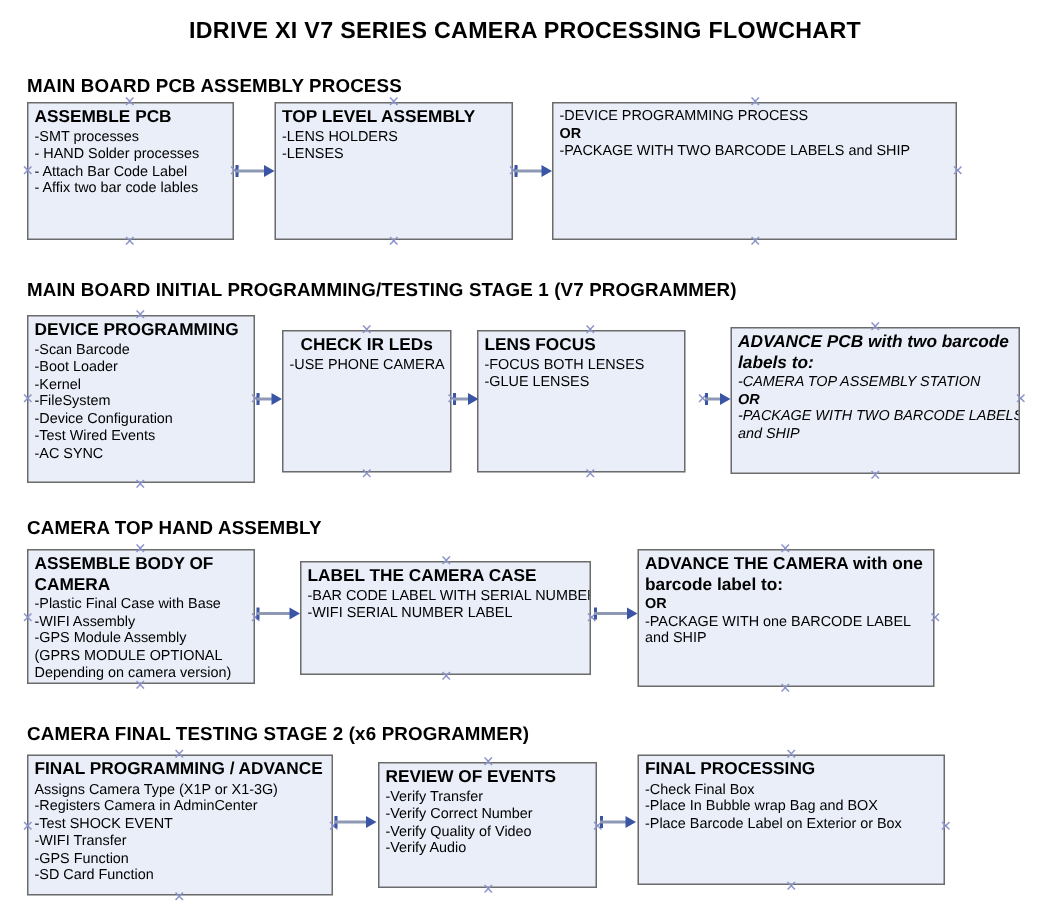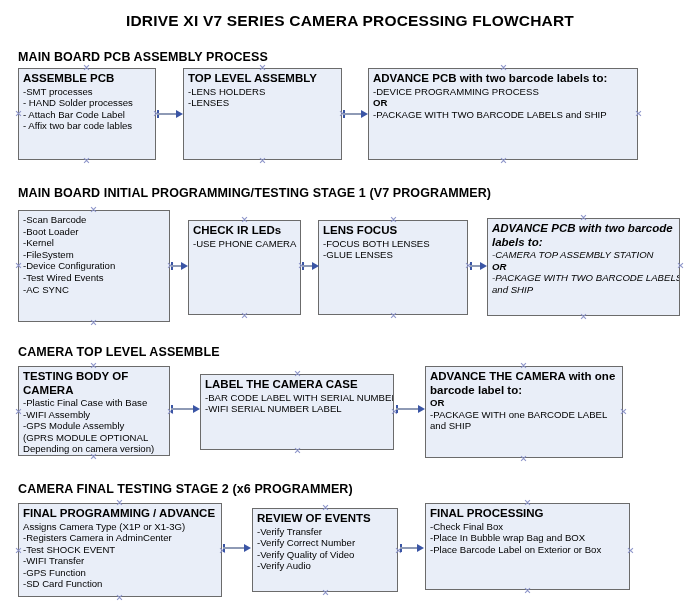--- a/index.html
+++ b/index.html
@@ -110,62 +110,62 @@
   <div class="box" style="left:183px;top:68px;width:159px;height:92px;">
     <span class="b-title">TOP LEVEL ASSEMBLY</span>
     <span class="b-line">-LENS HOLDERS</span>
     <span class="b-line">-LENSES</span>
   </div>
   <div class="handle" style="left:259px;top:64px;"></div>
   <div class="handle" style="left:259px;top:157px;"></div>
   <div class="handle" style="left:339px;top:110px;"></div>
 
   <div class="box" style="left:368px;top:68px;width:270px;height:92px;">
-    <span class="b-title">ADVANCE PCB with two barcode labels to:</span>
     <span class="b-line">-DEVICE PROGRAMMING PROCESS</span>
     <span class="b-line bold">OR</span>
     <span class="b-line">-PACKAGE WITH TWO BARCODE LABELS and SHIP</span>
   </div>
   <div class="handle" style="left:500px;top:64px;"></div>
   <div class="handle" style="left:500px;top:157px;"></div>
   <div class="handle" style="left:635px;top:110px;"></div>
 
   <div class="arrowtail" style="left:157px;top:110px;"></div>
   <div class="arrow" style="left:157px;top:113px;width:21px;"></div>
   <div class="arrowhead" style="left:176px;top:110px;"></div>
 
   <div class="arrowtail" style="left:343px;top:110px;"></div>
   <div class="arrow" style="left:343px;top:113px;width:20px;"></div>
   <div class="arrowhead" style="left:361px;top:110px;"></div>
 
   <div class="section-title" style="left:18px;top:186px;text-align:right;">MAIN BOARD INITIAL PROGRAMMING/TESTING STAGE 1 (V7 PROGRAMMER)</div>
 
   <div class="box" style="left:18px;top:210px;width:152px;height:112px;">
+    <span class="b-title">DEVICE PROGRAMMING</span>
     <span class="b-line">-Scan Barcode</span>
     <span class="b-line">-Boot Loader</span>
     <span class="b-line">-Kernel</span>
     <span class="b-line">-FileSystem</span>
     <span class="b-line">-Device Configuration</span>
     <span class="b-line">-Test Wired Events</span>
     <span class="b-line">-AC SYNC</span>
   </div>
   <div class="handle" style="left:90px;top:206px;"></div>
   <div class="handle" style="left:90px;top:319px;"></div>
   <div class="handle" style="left:15px;top:262px;"></div>
   <div class="handle" style="left:167px;top:262px;"></div>
 
-  <div class="box" style="left:188px;top:220px;width:113px;height:95px;">
+  <div class="box" style="left:188px;top:220px;width:113px;height:95px;text-align:center;">
     <span class="b-title">CHECK IR LEDs</span>
     <span class="b-line">-USE PHONE CAMERA</span>
   </div>
   <div class="handle" style="left:241px;top:216px;"></div>
   <div class="handle" style="left:241px;top:312px;"></div>
   <div class="handle" style="left:298px;top:262px;"></div>
 
-  <div class="box" style="left:318px;top:220px;width:150px;height:95px;">
+  <div class="box" style="left:318px;top:220px;width:139px;height:95px;">
     <span class="b-title">LENS FOCUS</span>
     <span class="b-line">-FOCUS BOTH LENSES</span>
     <span class="b-line">-GLUE LENSES</span>
   </div>
   <div class="handle" style="left:390px;top:216px;"></div>
   <div class="handle" style="left:390px;top:312px;"></div>
   <div class="handle" style="left:465px;top:262px;"></div>
 
   <div class="box" style="left:487px;top:218px;width:193px;height:98px;font-style:italic;">
     <span class="b-title">ADVANCE PCB with two barcode</span>
@@ -184,24 +184,24 @@
   <div class="arrowhead" style="left:181px;top:262px;"></div>
 
   <div class="arrowtail" style="left:302px;top:262px;"></div>
   <div class="arrow" style="left:302px;top:265px;width:12px;"></div>
   <div class="arrowhead" style="left:312px;top:262px;"></div>
 
   <div class="arrowtail" style="left:470px;top:262px;"></div>
   <div class="arrow" style="left:470px;top:265px;width:13px;"></div>
   <div class="arrowhead" style="left:480px;top:262px;"></div>
 
-  <div class="section-title" style="left:18px;top:345px;">CAMERA TOP LEVEL ASSEMBLE</div>
+  <div class="section-title" style="left:18px;top:345px;">CAMERA TOP HAND ASSEMBLY</div>
 
   <div class="box" style="left:18px;top:366px;width:152px;height:90px;">
-    <span class="b-title">TESTING BODY OF</span>
+    <span class="b-title">ASSEMBLE BODY OF</span>
     <span class="b-title">CAMERA</span>
     <span class="b-line">-Plastic Final Case with Base</span>
     <span class="b-line">-WIFI Assembly</span>
     <span class="b-line">-GPS Module Assembly</span>
     <span class="b-line">(GPRS MODULE OPTIONAL</span>
     <span class="b-line">Depending on camera version)</span>
   </div>
   <div class="handle" style="left:90px;top:362px;"></div>
   <div class="handle" style="left:90px;top:453px;"></div>
   <div class="handle" style="left:15px;top:408px;"></div>

